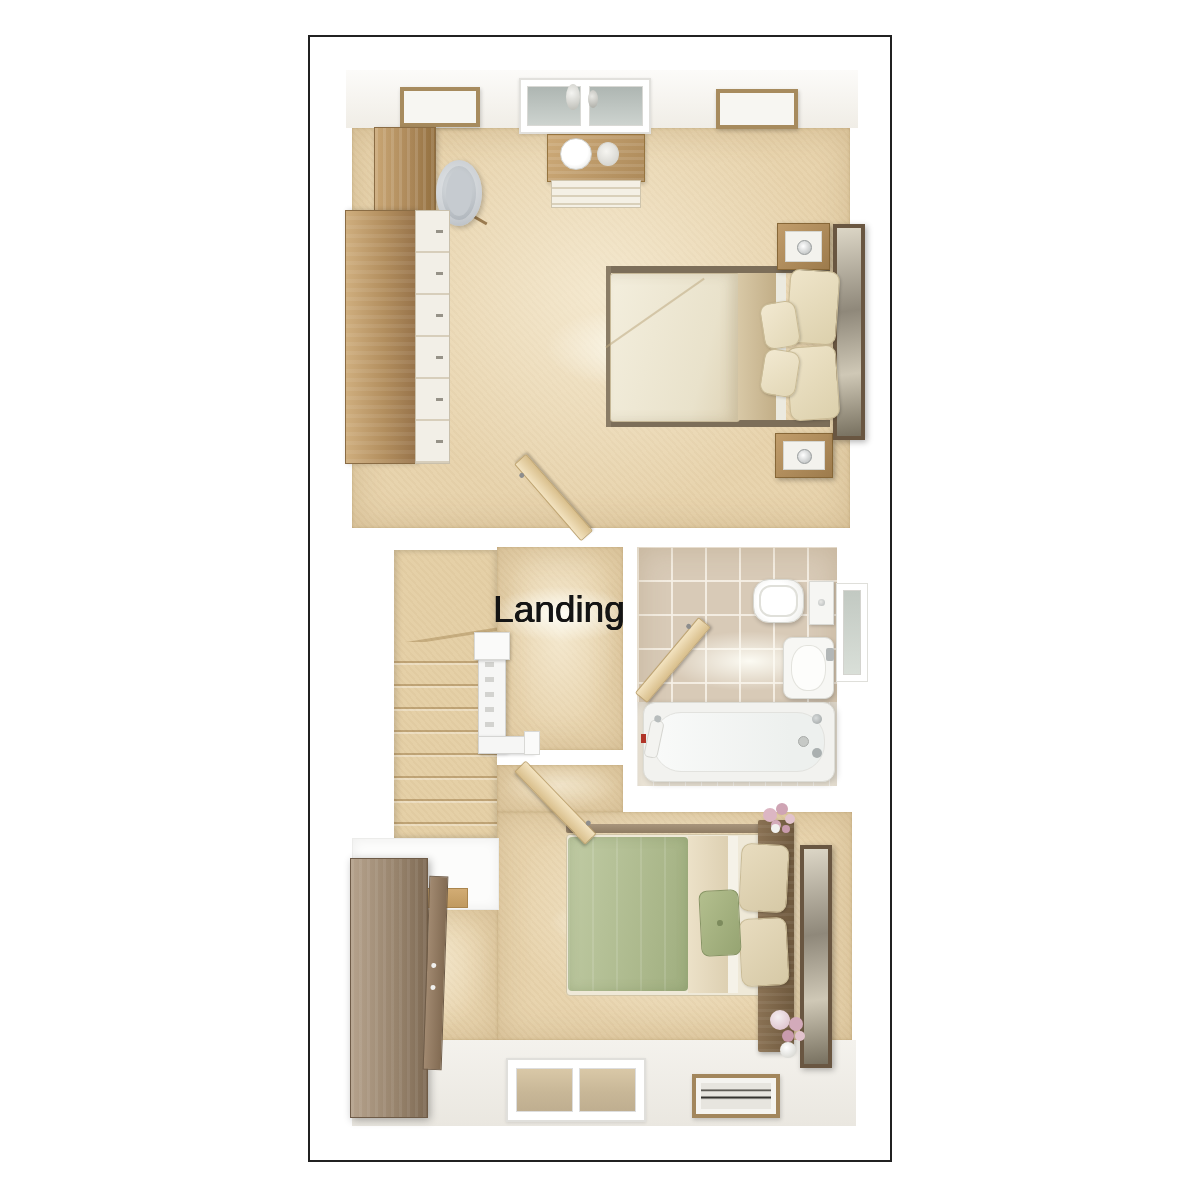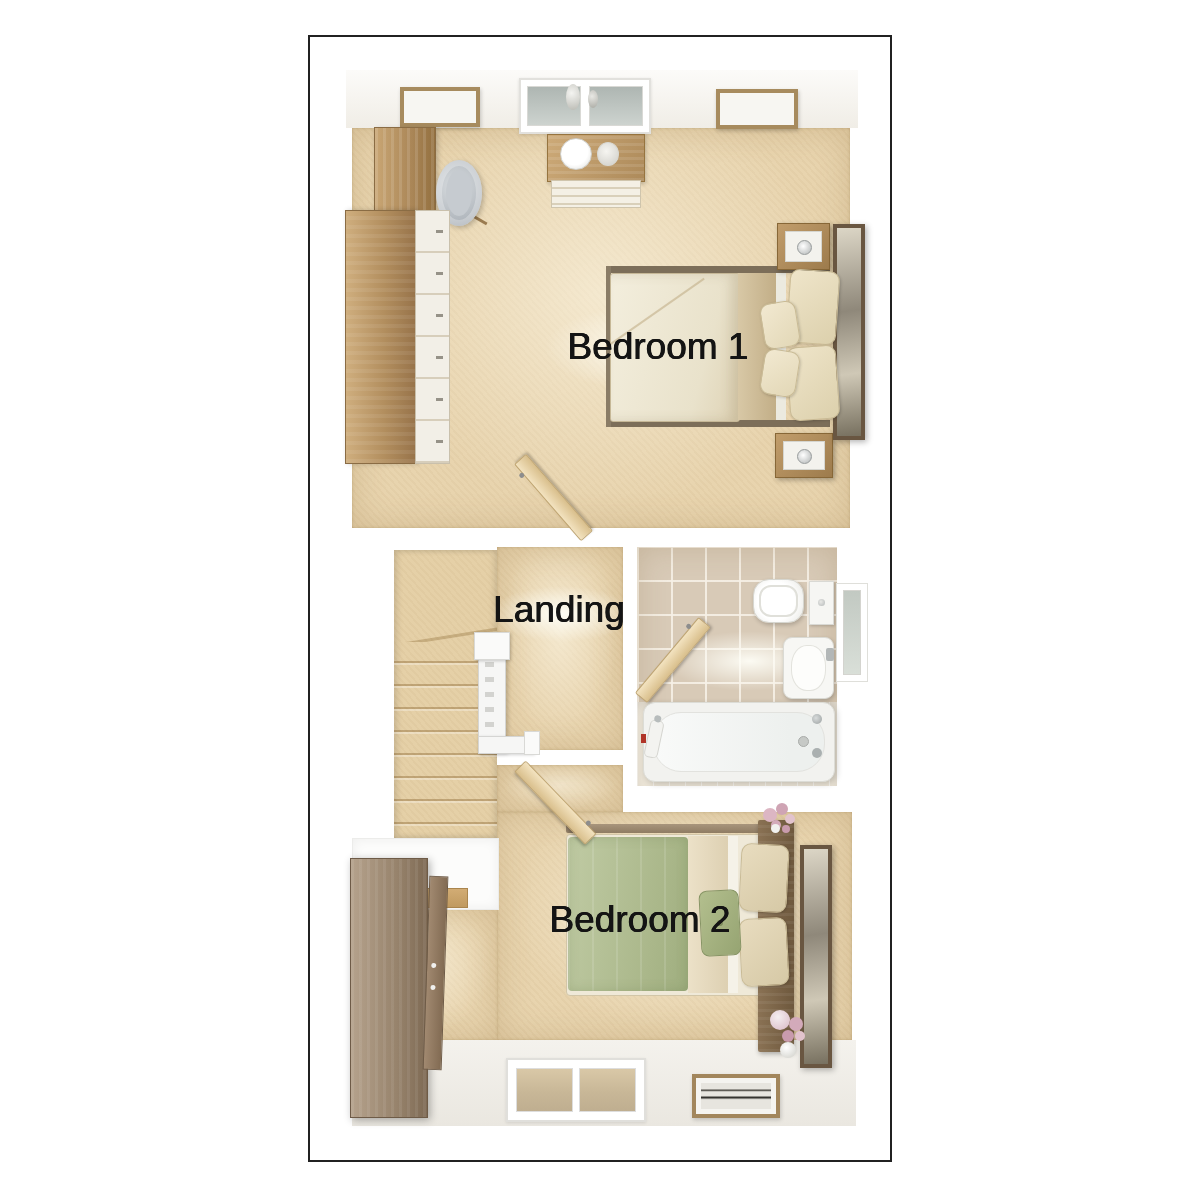--- a/index.html
+++ b/index.html
@@ -262,21 +262,20 @@
   <div id="b1-pillows" class="abs">
     <div class="pillow" style="left:2px;top:2px;width:48px;height:72px;transform:rotate(4deg);"></div>
     <div class="pillow" style="left:2px;top:78px;width:48px;height:72px;transform:rotate(-4deg);"></div>
     <div class="pillow" style="left:-24px;top:34px;width:34px;height:44px;transform:rotate(-9deg);background:linear-gradient(140deg,#f2e9d1,#e2d7b6);"></div>
     <div class="pillow" style="left:-24px;top:82px;width:34px;height:44px;transform:rotate(9deg);background:linear-gradient(140deg,#f2e9d1,#e2d7b6);"></div>
   </div>
   <div id="b1-nstand1" class="abs nstand"></div>
   <div id="b1-nstand2" class="abs nstand"></div>
   <div id="b1-mirror" class="abs mirror"></div>
   <div id="b1-door" class="abs door"></div>
-  <div id="label-b1" class="abs room-label">Bedroom 1</div>
 
   <div id="landing-floor" class="abs carpet"></div>
   <div id="landing-glow" class="abs glow"></div>
   <div id="stairs" class="abs">
     <div id="stair-winders" class="abs">
       <div id="winder-line" class="abs"></div>
     </div>
     <div id="stair-treads" class="abs"></div>
   </div>
   <div id="banister" class="abs"></div>
@@ -326,14 +325,13 @@
   <div id="b2-flowers-top" class="abs">
     <div class="abs blossom"></div>
     <div class="abs vase"></div>
   </div>
   <div id="b2-flowers-bottom" class="abs">
     <div class="abs blossom"></div>
     <div class="abs vase"></div>
   </div>
   <div id="b2-window" class="abs"></div>
   <div id="b2-picture" class="abs pic-frame"></div>
-  <div id="label-b2" class="abs room-label">Bedroom 2</div>
 </div>
 
 </body></html>

